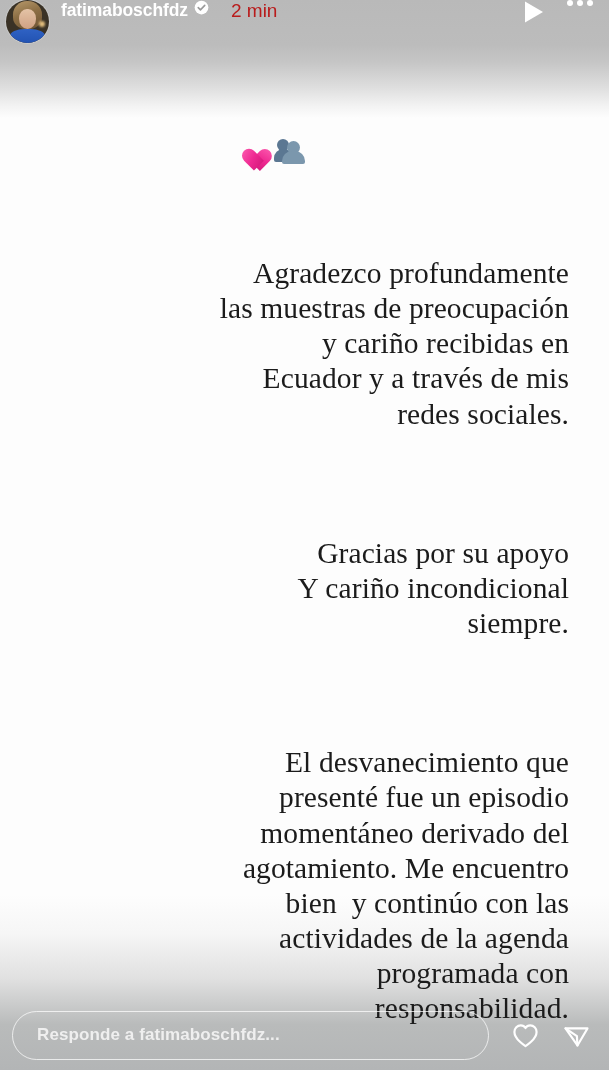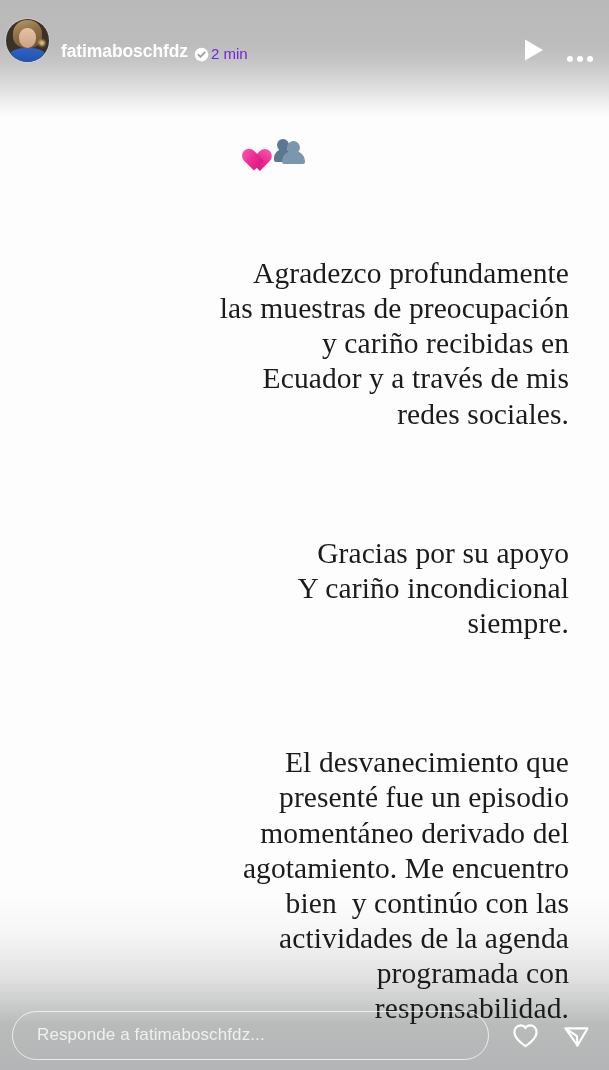--- a/index.html
+++ b/index.html
@@ -52,21 +52,21 @@
       #b9bbbb 74%,
       #b3b5b6 100%);
   }
 
   
   .header {
     position: absolute;
     top: 0; left: 0; right: 0;
     height: 62px;
     display: flex;
-    align-items: flex-end;
+    align-items: flex-start;
     padding: 0 16px 0 6px;
     box-sizing: border-box;
     z-index: 6;
   }
 
   .avatar {
     position: relative;
     width: 43px;
     height: 43px;
     border-radius: 50%;
@@ -116,23 +116,23 @@
 
   .verified {
     margin-left: 6px;
     width: 15px;
     height: 15px;
     flex: 0 0 auto;
     display: block;
   }
 
   .timestamp {
-    margin-left: 2px;
-    color: #6d28d9;
-    font-size: 15px;
+    margin-left: 22px;
+    color: #b91c1c;
+    font-size: 19px;
     font-weight: 400;
     white-space: nowrap;
   }
 
   .header-spacer { flex: 1 1 auto; }
 
   .play-btn {
     width: 22px;
     height: 24px;
     flex: 0 0 auto;
@@ -266,21 +266,21 @@
     border-radius: 26px;
     display: flex;
     align-items: center;
     padding: 0 24px;
     box-sizing: border-box;
     background: transparent;
   }
   .reply-placeholder {
     color: #efefef;
     font-size: 17px;
-    font-weight: 400;
+    font-weight: 700;
     letter-spacing: 0.1px;
     white-space: nowrap;
     overflow: hidden;
   }
 
   .footer-actions {
     display: flex;
     align-items: center;
     gap: 22px;
     margin-left: 22px;

